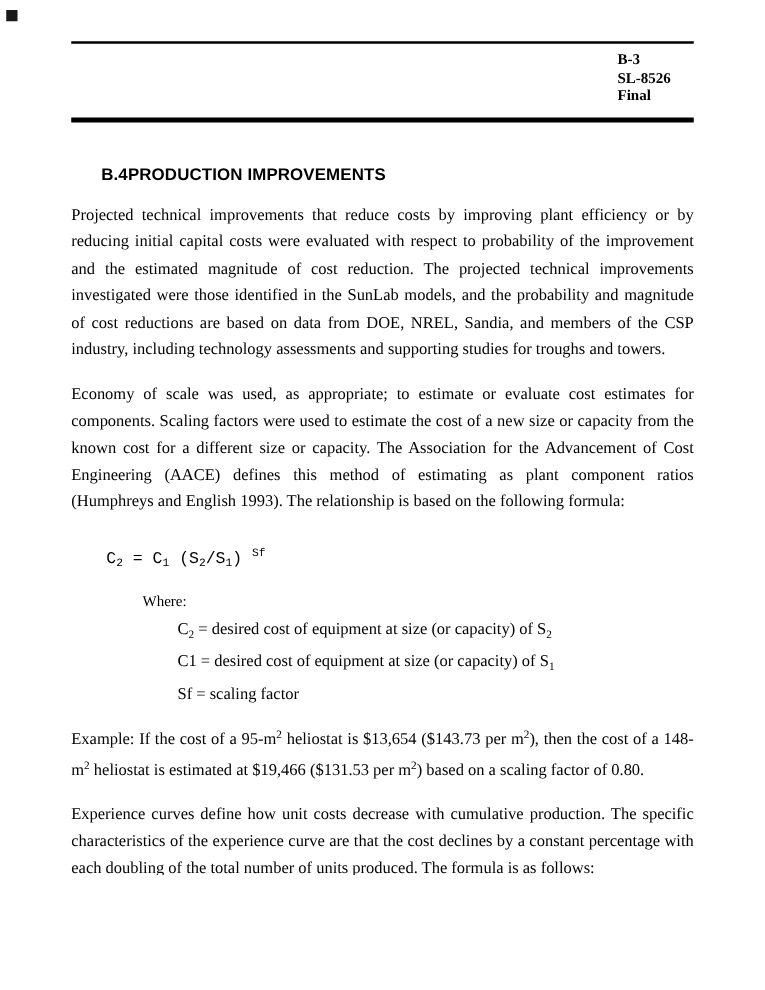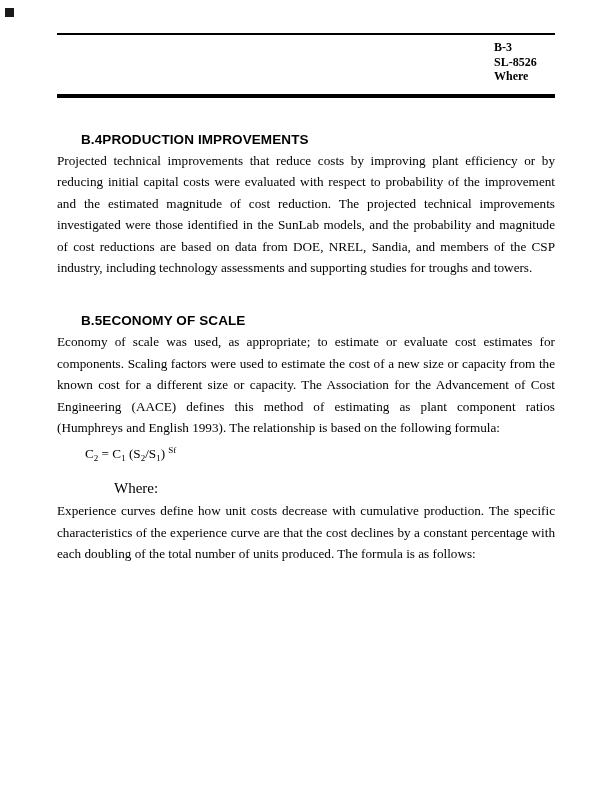--- a/index.html
+++ b/index.html
@@ -50,35 +50,36 @@
     font-weight: bold;
     margin-top: 34px;
     letter-spacing: 0.1px;
   }
   .section-heading .sec-num {
     display: inline-block;
     min-width: 34px;
     padding-left: 24px;
   }
   .body-para {
-    margin-top: 3px;
+    margin-top: 14px;
     font-size: 13.2px;
     line-height: 21.6px;
     text-align: justify;
   }
   .formula {
-    margin-top: 2px;
+    margin-top: 22px;
     margin-left: 28px;
     font-size: 13.2px;
     line-height: 18px;
+    font-family: Liberation Mono, monospace;
   }
   .where-label {
     margin-top: 12px;
     margin-left: 57px;
-    font-size: 15px;
+    font-size: 12px;
     line-height: 18px;
   }
   .def-line {
     margin-top: 4px;
     margin-left: 85px;
     font-size: 13.2px;
     line-height: 17px;
   }
   .def-group { margin-top: 2px; }
   sub { font-size: 9px; vertical-align: -3px; }
@@ -93,37 +94,40 @@
   <div class="corner-mark bl"></div>
   <div class="corner-mark br"></div>
 
   <div class="content">
 
     <div class="rule thin"></div>
 
     <div class="header-block">
       <div>B-3</div>
       <div>SL-8526</div>
-      <div>Where</div>
+      <div>Final</div>
     </div>
 
     <div class="rule thick"></div>
 
     <h2 class="section-heading">
       <span class="sec-num">B.4</span><span class="sec-title">PRODUCTION IMPROVEMENTS</span>
     </h2>
     <p class="body-para">Projected technical improvements that reduce costs by improving plant efficiency or by reducing initial capital costs were evaluated with respect to probability of the improvement and the estimated magnitude of cost reduction. The projected technical improvements investigated were those identified in the SunLab models, and the probability and magnitude of cost reductions are based on data from DOE, NREL, Sandia, and members of the CSP industry, including technology assessments and supporting studies for troughs and towers.</p>
 
-    <h2 class="section-heading">
-      <span class="sec-num">B.5</span><span class="sec-title">ECONOMY OF SCALE</span>
-    </h2>
     <p class="body-para">Economy of scale was used, as appropriate; to estimate or evaluate cost estimates for components. Scaling factors were used to estimate the cost of a new size or capacity from the known cost for a different size or capacity. The Association for the Advancement of Cost Engineering (AACE) defines this method of estimating as plant component ratios (Humphreys and English 1993). The relationship is based on the following formula:</p>
 
     <div class="formula">C<sub>2</sub> = C<sub>1</sub> (S<sub>2</sub>/S<sub>1</sub>) <sup>Sf</sup></div>
 
     <div class="where-label">Where:</div>
+    <div class="def-group">
+      <div class="def-line">C<sub>2</sub> = desired cost of equipment at size (or capacity) of S<sub>2</sub></div>
+      <div class="def-line">C1 = desired cost of equipment at size (or capacity) of S<sub>1</sub></div>
+      <div class="def-line">Sf = scaling factor</div>
+    </div>
 
+    <p class="body-para">Example: If the cost of a 95-m<sup>2</sup> heliostat is $13,654 ($143.73 per m<sup>2</sup>), then the cost of a 148-m<sup>2</sup> heliostat is estimated at $19,466 ($131.53 per m<sup>2</sup>) based on a scaling factor of 0.80.</p>
 
 
     <p class="body-para">Experience curves define how unit costs decrease with cumulative production. The specific characteristics of the experience curve are that the cost declines by a constant percentage with each doubling of the total number of units produced. The formula is as follows:</p>
 
   </div>
 </div>
 
 </body></html>

